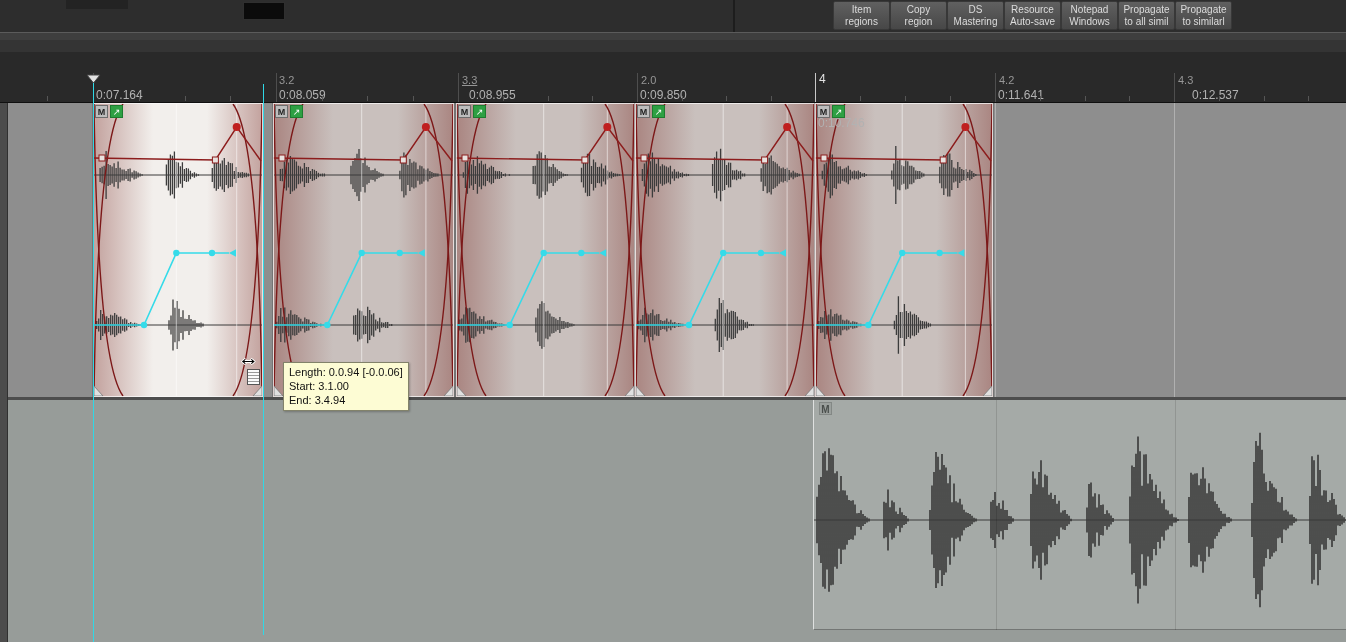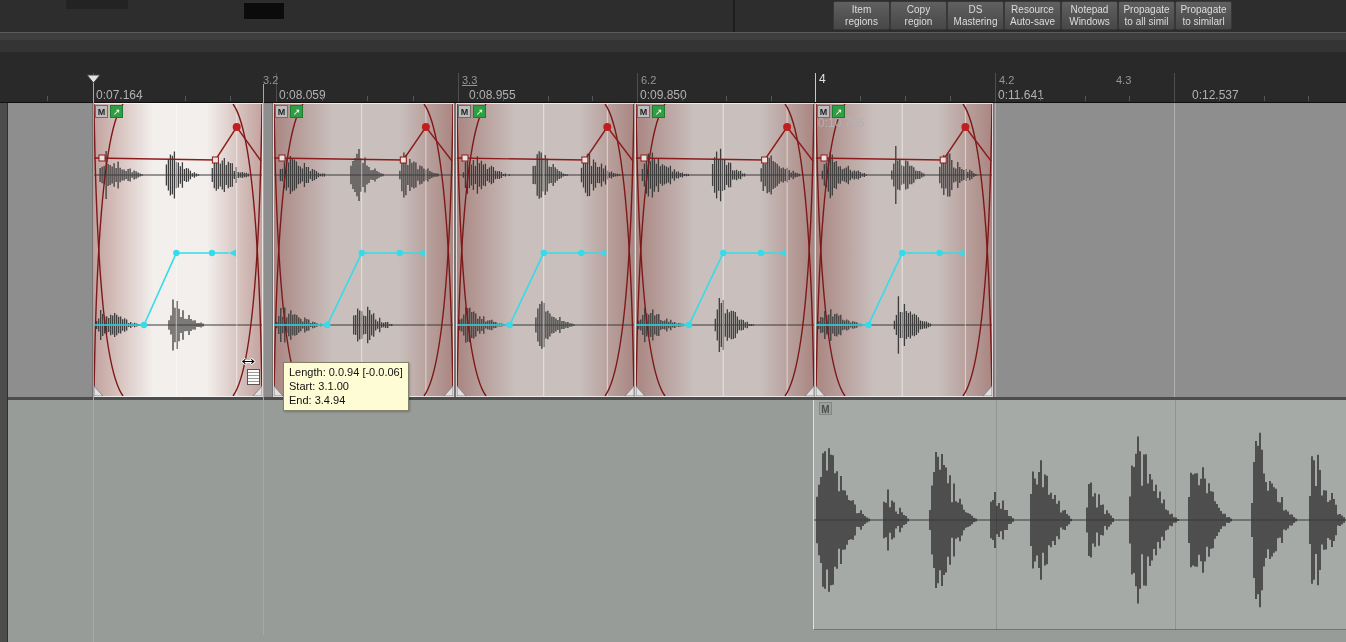--- a/index.html
+++ b/index.html
@@ -91,36 +91,36 @@
 to similarl</div>
       </div>
   </div>
   <div class="band1"></div>
   <div class="band2"></div>
 
   <div class="ruler" id="ruler">
       <div class="ruler-tick" style="left: 93px;"></div>
       <div class="time-label" style="left: 96px;">0:07.164</div>
       <div class="ruler-tick" style="left: 276px;"></div>
-      <div class="beat-label" style="left: 263px;">3.2</div>
+      <div class="beat-label" style="left: 279px;">3.2</div>
       <div class="time-label" style="left: 279px;">0:08.059</div>
       <div class="ruler-tick" style="left: 458px;"></div>
       <div class="beat-label" style="left: 462px; text-decoration: underline;">3.3</div>
       <div class="time-label" style="left: 461px; padding-left: 8px;">0:08.955</div>
       <div class="ruler-tick" style="left: 637px;"></div>
-      <div class="beat-label" style="left: 641px;">6.2</div>
+      <div class="beat-label" style="left: 641px;">2.0</div>
       <div class="time-label" style="left: 640px;">0:09.850</div>
       <div class="ruler-tick emph" style="left: 815px;"></div>
       <div class="beat-label emph" style="left: 819px;">4</div>
       <div class="time-label" style="left: 818px; margin-top: 28px;">0:10.746</div>
       <div class="ruler-tick" style="left: 995px;"></div>
       <div class="beat-label" style="left: 999px;">4.2</div>
       <div class="time-label" style="left: 998px;">0:11.641</div>
       <div class="ruler-tick" style="left: 1174px;"></div>
-      <div class="beat-label" style="left: 1116px;">4.3</div>
+      <div class="beat-label" style="left: 1178px;">4.3</div>
       <div class="time-label" style="left: 1177px; padding-left: 15px;">0:12.537</div>
       <div class="ruler-minor" style="left: 139px;"></div>
       <div class="ruler-minor" style="left: 185px;"></div>
       <div class="ruler-minor" style="left: 230px;"></div>
       <div class="ruler-minor" style="left: 322px;"></div>
       <div class="ruler-minor" style="left: 367px;"></div>
       <div class="ruler-minor" style="left: 413px;"></div>
       <div class="ruler-minor" style="left: 503px;"></div>
       <div class="ruler-minor" style="left: 548px;"></div>
       <div class="ruler-minor" style="left: 592px;"></div>

